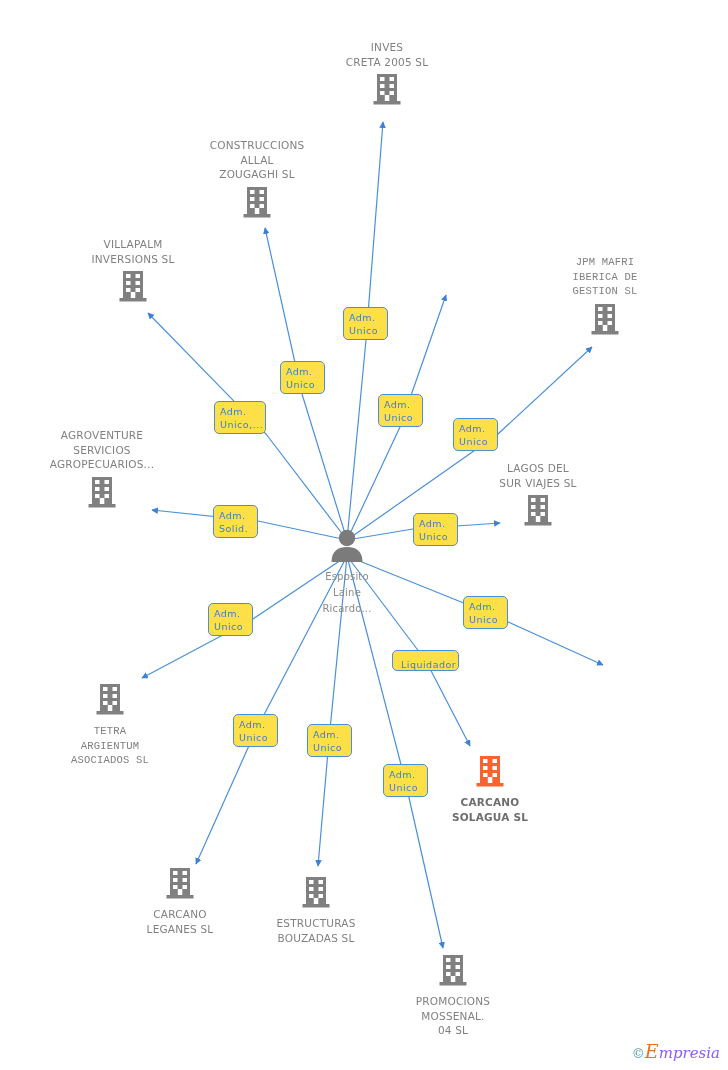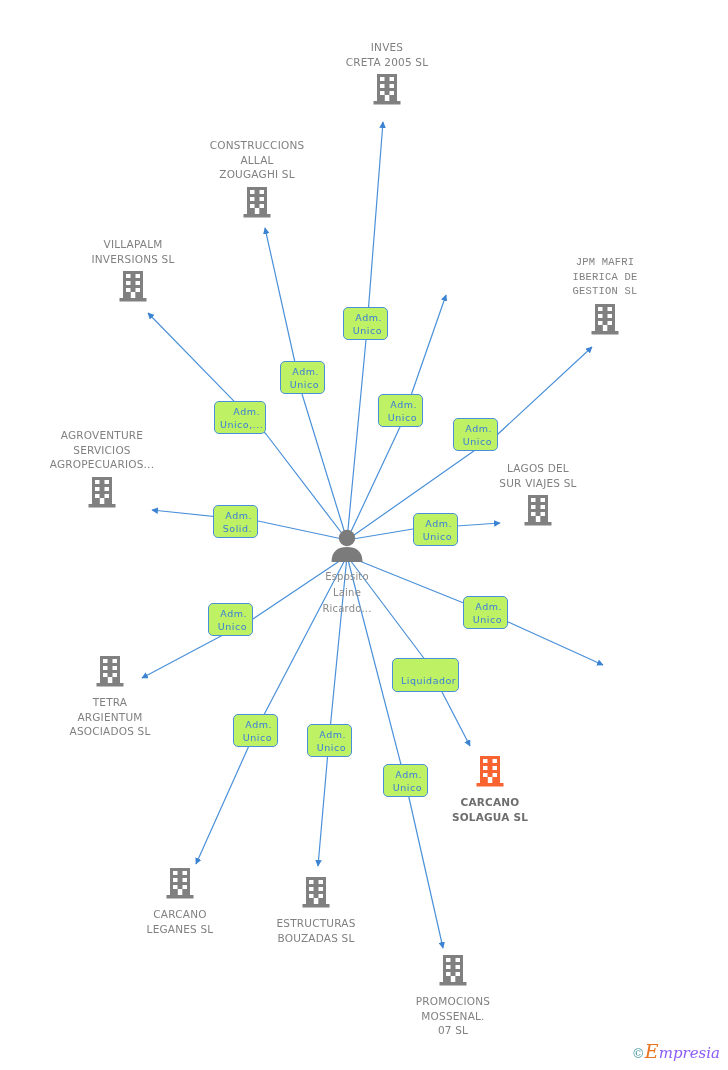--- a/index.html
+++ b/index.html
@@ -52,33 +52,32 @@
     color: #8a8a8a;
   }
   .label-above .label { margin-bottom: 3px; }
   .label-below .label { margin-top: 3px; }
 
   .edgelabel {
     position: absolute;
     box-sizing: border-box;
     border: 1px solid #4a90d9;
     border-radius: 5px;
-    background: #bef264;
+    background: #fde047;
     color: #3b7dd8;
     font-size: 9.5px;
     line-height: 12.5px;
     letter-spacing: 0.5px;
-    text-align: right;
+    text-align: left;
     padding: 4px 5px 4px 5px;
     white-space: pre-line;
     box-shadow: 0 0 0 0 rgba(0,0,0,0);
   }
   .edgelabel.single {
-    padding: 16px 8px;
-    margin-top: 8px;
+    padding: 8px 8px;
   }
   .watermark {
     position: absolute;
     right: 8px;
     bottom: 8px;
     font-size: 15px;
     color: #8d8d8d;
     font-family: "DejaVu Serif", serif;
     white-space: nowrap;
   }
@@ -257,21 +256,21 @@
             <rect x="17.5" y="12" width="4.5" height="4"></rect>
           <rect x="8" y="19" width="4.5" height="4"></rect>
             <rect x="17.5" y="19" width="4.5" height="4"></rect>
           <rect x="12.8" y="23" width="4.5" height="6"></rect>
         </g>
       </svg>
     </span>
   </div>
 
 
-  <div class="node label-below" style="left:110px; top:654px;">
+  <div class="node label-below" style="left:110px; top:682px;font-family:Liberation Mono, monospace;">
     <span class="icon">
       <svg width="30" height="34" viewBox="0 0 30 34" xmlns="http://www.w3.org/2000/svg">
         <g fill="#808080">
             <rect x="5" y="2" width="20" height="27"></rect>
             <rect x="1.5" y="29" width="27" height="3.5"></rect>
           </g>
         <g fill="#ffffff">
           <rect x="8" y="5" width="4.5" height="4"></rect>
             <rect x="17.5" y="5" width="4.5" height="4"></rect>
           <rect x="8" y="12" width="4.5" height="4"></rect>
@@ -366,21 +365,21 @@
           <rect x="8" y="12" width="4.5" height="4"></rect>
             <rect x="17.5" y="12" width="4.5" height="4"></rect>
           <rect x="8" y="19" width="4.5" height="4"></rect>
             <rect x="17.5" y="19" width="4.5" height="4"></rect>
           <rect x="12.8" y="23" width="4.5" height="6"></rect>
         </g>
       </svg>
     </span>
     <span class="label">PROMOCIONS
 MOSSENAL.
-07 SL</span>
+04 SL</span>
   </div>
 
   <div class="edgelabel" style="left:343px; top:307px; width:45px; height:33px;">Adm.
 Unico</div>
   <div class="edgelabel" style="left:280px; top:361px; width:45px; height:33px;">Adm.
 Unico</div>
   <div class="edgelabel" style="left:214px; top:401px; width:52px; height:33px;">Adm.
 Unico,...</div>
   <div class="edgelabel" style="left:378px; top:394px; width:45px; height:33px;">Adm.
 Unico</div>

